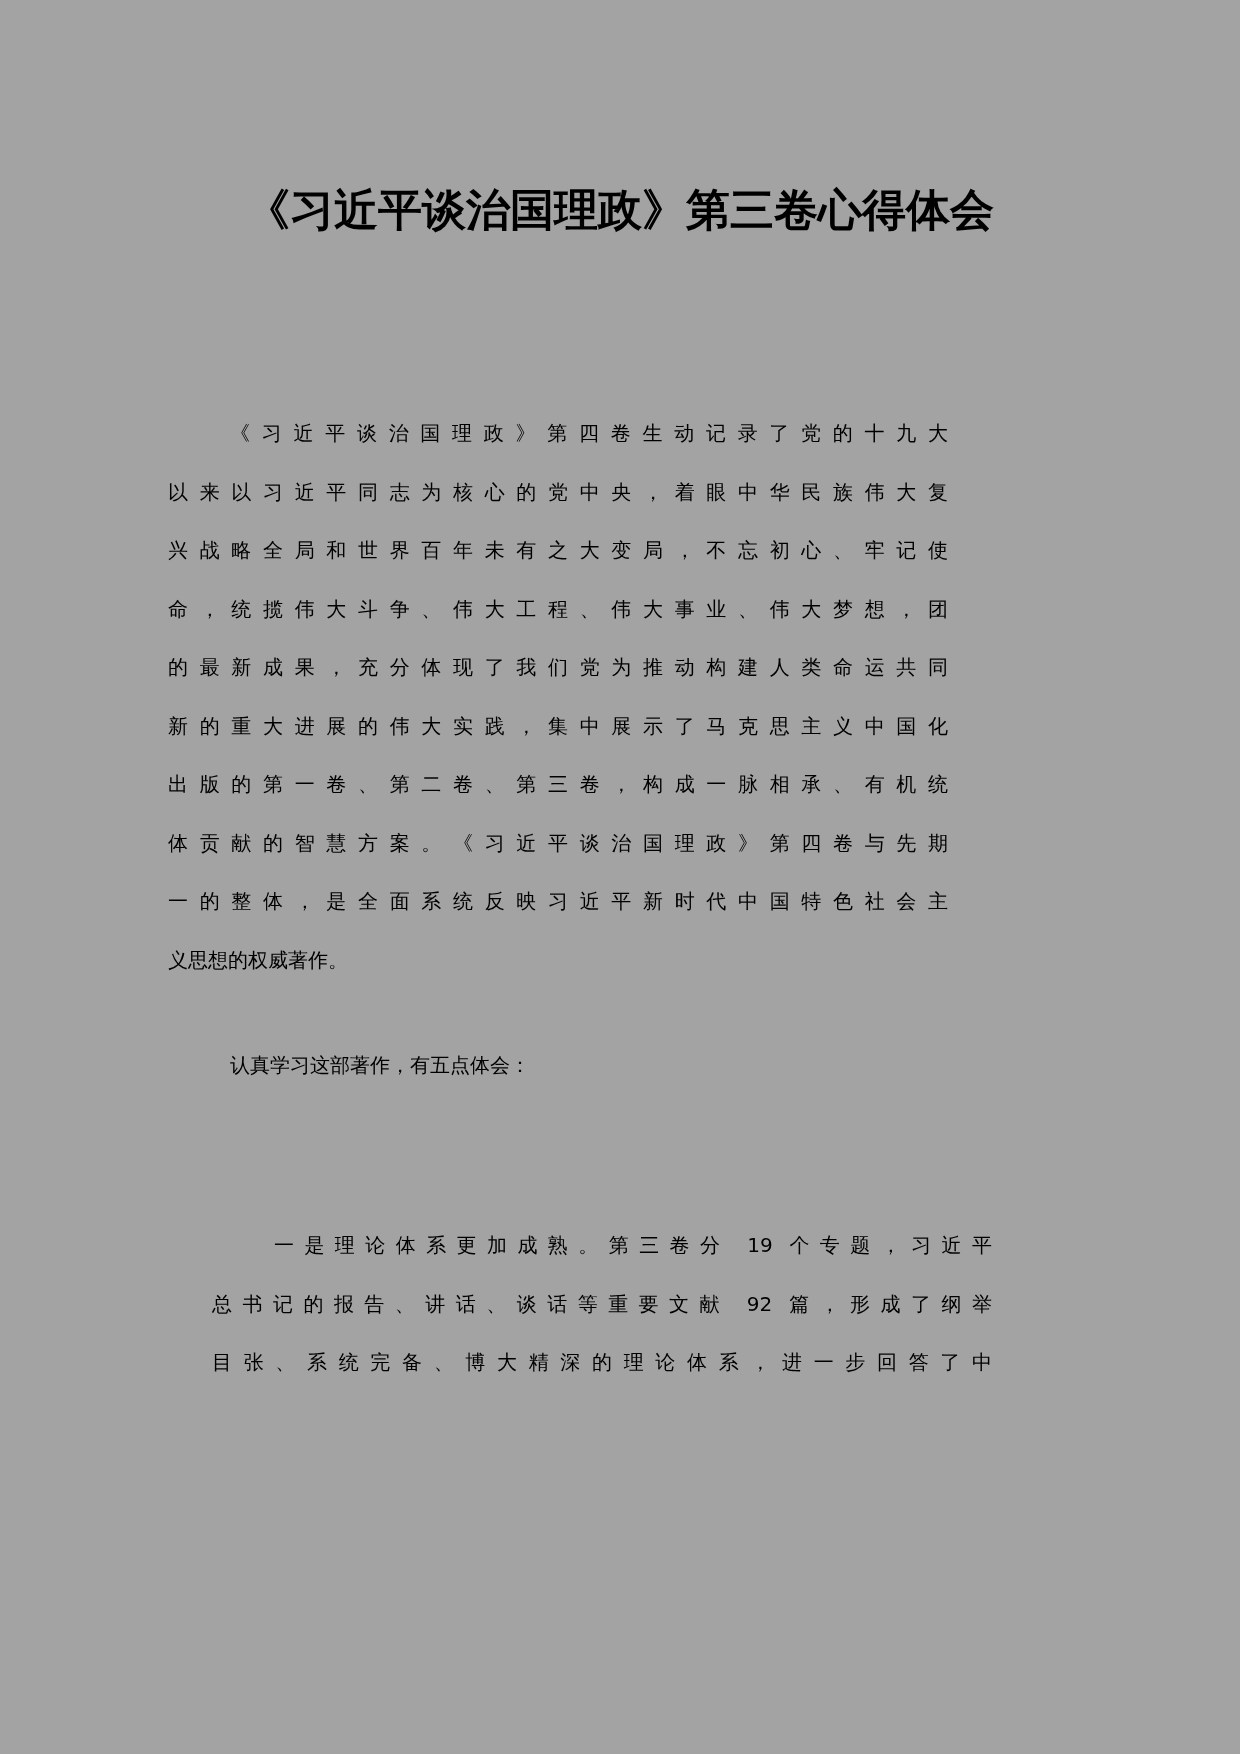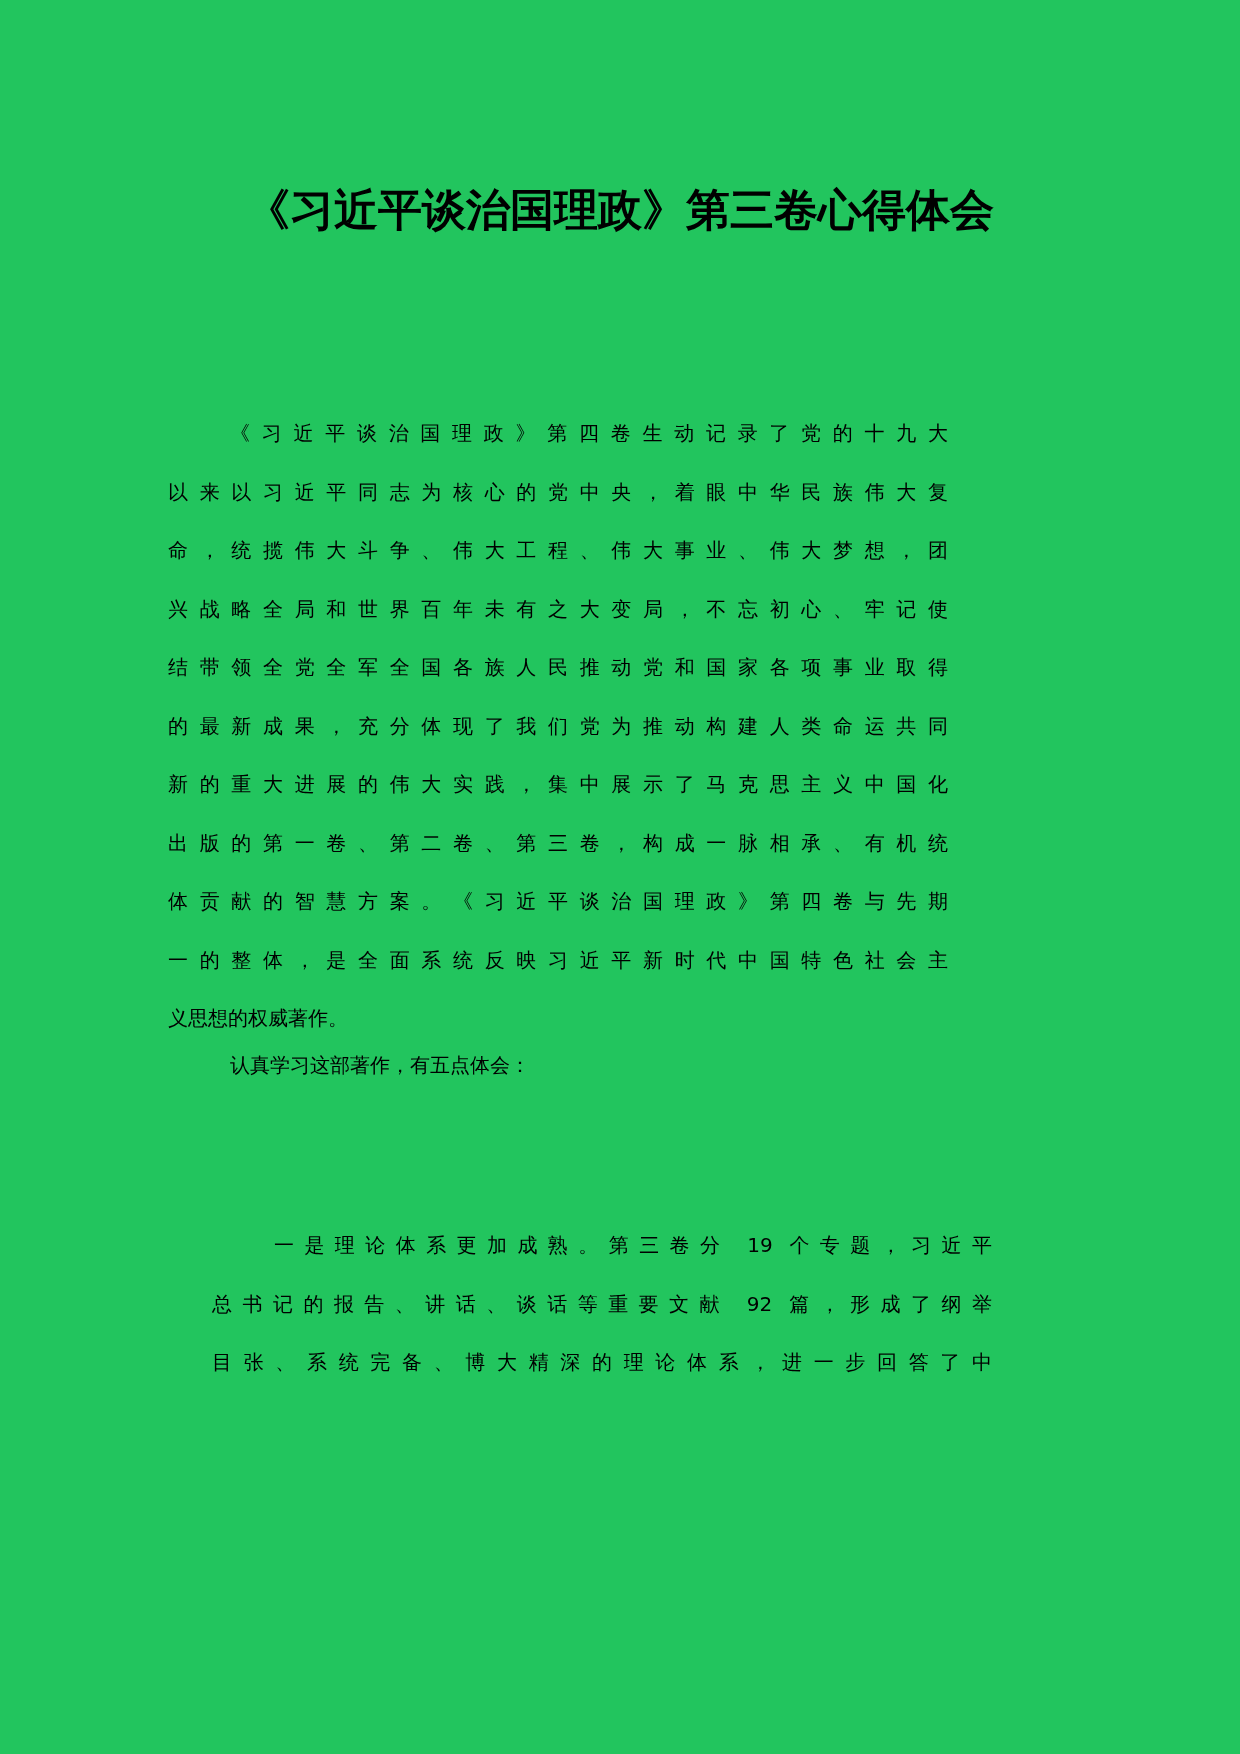--- a/index.html
+++ b/index.html
@@ -13,21 +13,21 @@
       position: relative;
       overflow: hidden;
       font-family: "DejaVu Sans", "Liberation Sans", sans-serif;
       color: #000000;
     }
     .page {
       position: absolute;
       left: 0; top: 0;
       width: 1240px;
       height: 1754px;
-      background: #22c55e;
+      background: #a3a3a3;
     }
     .title {
       position: absolute;
       left: 0;
       top: 180px;
       width: 1240px;
       text-align: center;
       font-size: 44px;
       font-weight: bold;
       line-height: 60px;
@@ -60,23 +60,22 @@
 </head>
 <body>
 
 <div class="page">
 
   <div class="title">《习近平谈治国理政》第三卷心得体会</div>
 
   <div class="body-block" id="para1">
     <span class="line indent">《习近平谈治国理政》第四卷生动记录了党的十九大</span>
     <span class="line">以来以习近平同志为核心的党中央，着眼中华民族伟大复</span>
+    <span class="line">兴战略全局和世界百年未有之大变局，不忘初心、牢记使</span>
     <span class="line">命，统揽伟大斗争、伟大工程、伟大事业、伟大梦想，团</span>
-    <span class="line">兴战略全局和世界百年未有之大变局，不忘初心、牢记使</span>
-    <span class="line">结带领全党全军全国各族人民推动党和国家各项事业取得</span>
     <span class="line">的最新成果，充分体现了我们党为推动构建人类命运共同</span>
     <span class="line">新的重大进展的伟大实践，集中展示了马克思主义中国化</span>
     <span class="line">出版的第一卷、第二卷、第三卷，构成一脉相承、有机统</span>
     <span class="line">体贡献的智慧方案。《习近平谈治国理政》第四卷与先期</span>
     <span class="line">一的整体，是全面系统反映习近平新时代中国特色社会主</span>
     <span class="line last">义思想的权威著作。</span>
   </div>
 
   <div class="body-block" id="para2">
     <span class="line indent last">认真学习这部著作，有五点体会：</span>

